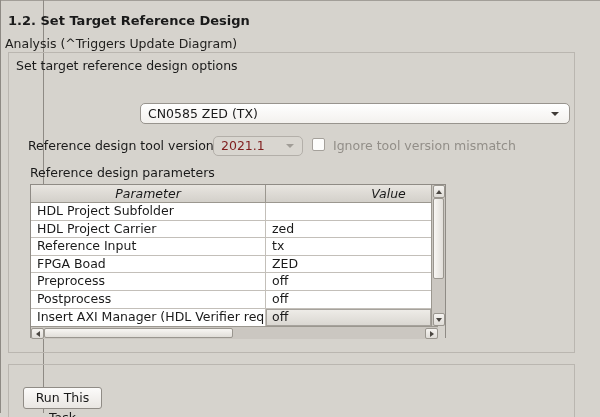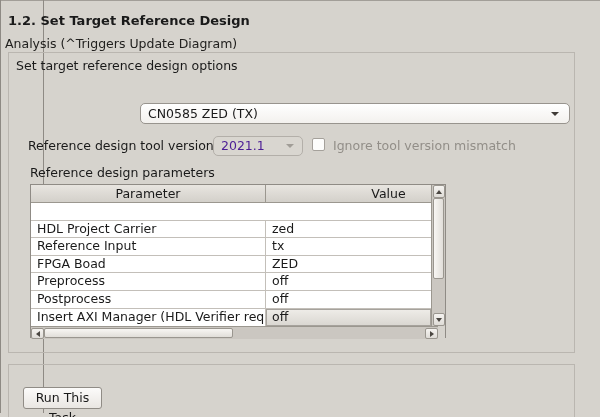--- a/index.html
+++ b/index.html
@@ -25,21 +25,21 @@
   .tool-label{left:28px;top:138px;}
   .params-label{left:30px;top:165px;}
   .combo{
     box-sizing:border-box;border:1px solid #98948e;border-radius:5px;
     background:linear-gradient(#ffffff,#f3f1ee);
     padding-left:7px;overflow:hidden;white-space:nowrap;
   }
   .combo1{left:140px;top:103px;width:430px;height:21px;line-height:19px;}
   .combo2{
     left:213px;top:136px;width:90px;height:20px;line-height:18px;
-    background:#d9d6d0;border-color:#b3afa9;color:#4c1d95;
+    background:#d9d6d0;border-color:#b3afa9;color:#7f1d1d;
   }
   .arrow-down{
     position:absolute;top:50%;margin-top:-2px;width:0;height:0;
     border-left:4px solid transparent;border-right:4px solid transparent;
     border-top:4px solid #3f3b37;
   }
   .arrow-down.gray{border-top-color:#a19d97;}
   .combo1 .arrow-down{right:10px;}
   .combo2 .arrow-down{right:8px;}
   .checkbox{
@@ -48,21 +48,21 @@
   }
   .check-label{left:333px;top:138px;color:#928e88;}
   
   .ptable{
     left:30px;top:184px;width:416px;height:154px;box-sizing:border-box;
     border:1px solid #8f8b85;background:#ffffff;
   }
   .thead{
     position:absolute;left:0;top:0;width:400px;height:18px;display:flex;
     background:linear-gradient(#e8e5e0,#d3d0ca);
-    border-bottom:1px solid #9b978f;box-sizing:border-box;
+    border-bottom:1px solid #9b978f;box-sizing:border-box;font-style:italic;
   }
   .thc{line-height:17px;text-align:center;box-sizing:border-box;overflow:hidden;}
   .thc.c1{width:235px;border-right:1px solid #9b978f;}
   .thc.c2{flex:1;padding-left:80px;}
   .trows{position:absolute;left:0;top:18px;width:400px;}
   .trow{display:flex;height:17.6px;border-bottom:1px solid #c3bfb9;box-sizing:border-box;background:#fff;}
   .tc{line-height:16.5px;white-space:nowrap;overflow:hidden;box-sizing:border-box;padding-left:6px;}
   .tc.c1{width:235px;border-right:1px solid #c3bfb9;}
   .tc.c2{flex:1;}
   .trow.last{border-bottom:none;}
@@ -137,20 +137,21 @@
 
   <div class="abs label params-label">Reference design parameters</div>
 
   <div class="abs ptable">
     <div class="thead">
       <div class="thc c1">Parameter</div>
       <div class="thc c2">Value</div>
     </div>
     <div class="trows">
       <div class="trow">
+        <div class="tc c1">HDL Project Subfolder</div>
       </div>
       <div class="trow">
         <div class="tc c1">HDL Project Carrier</div>
         <div class="tc c2">zed</div>
       </div>
       <div class="trow">
         <div class="tc c1">Reference Input</div>
         <div class="tc c2">tx</div>
       </div>
       <div class="trow">

